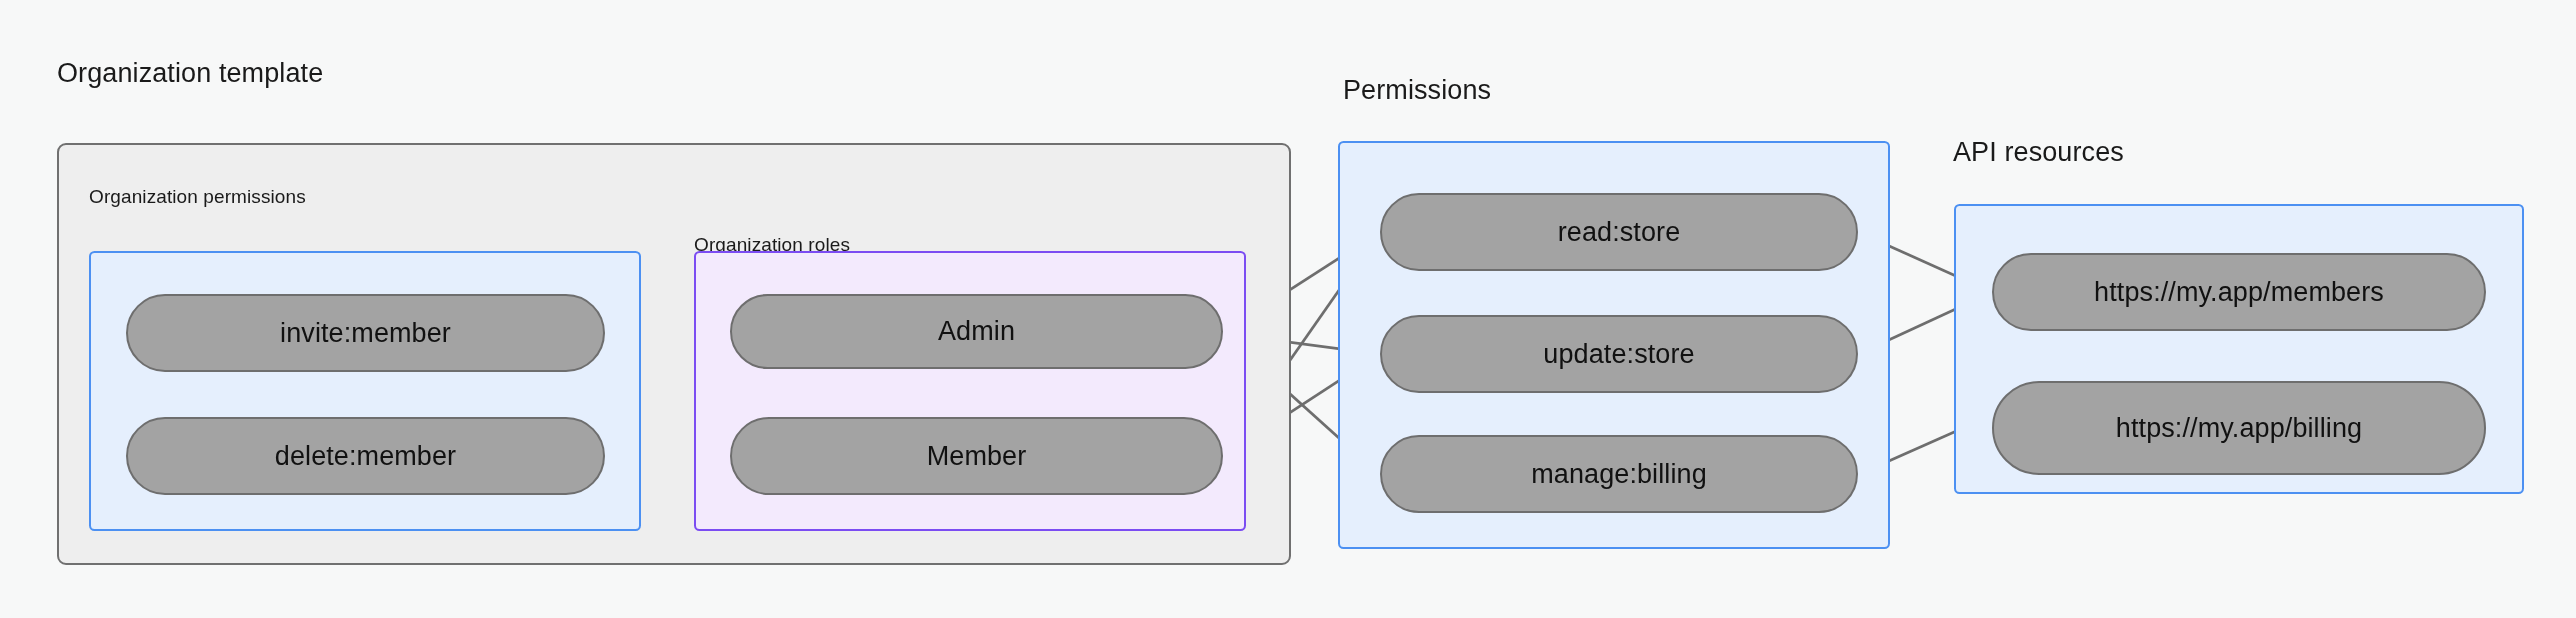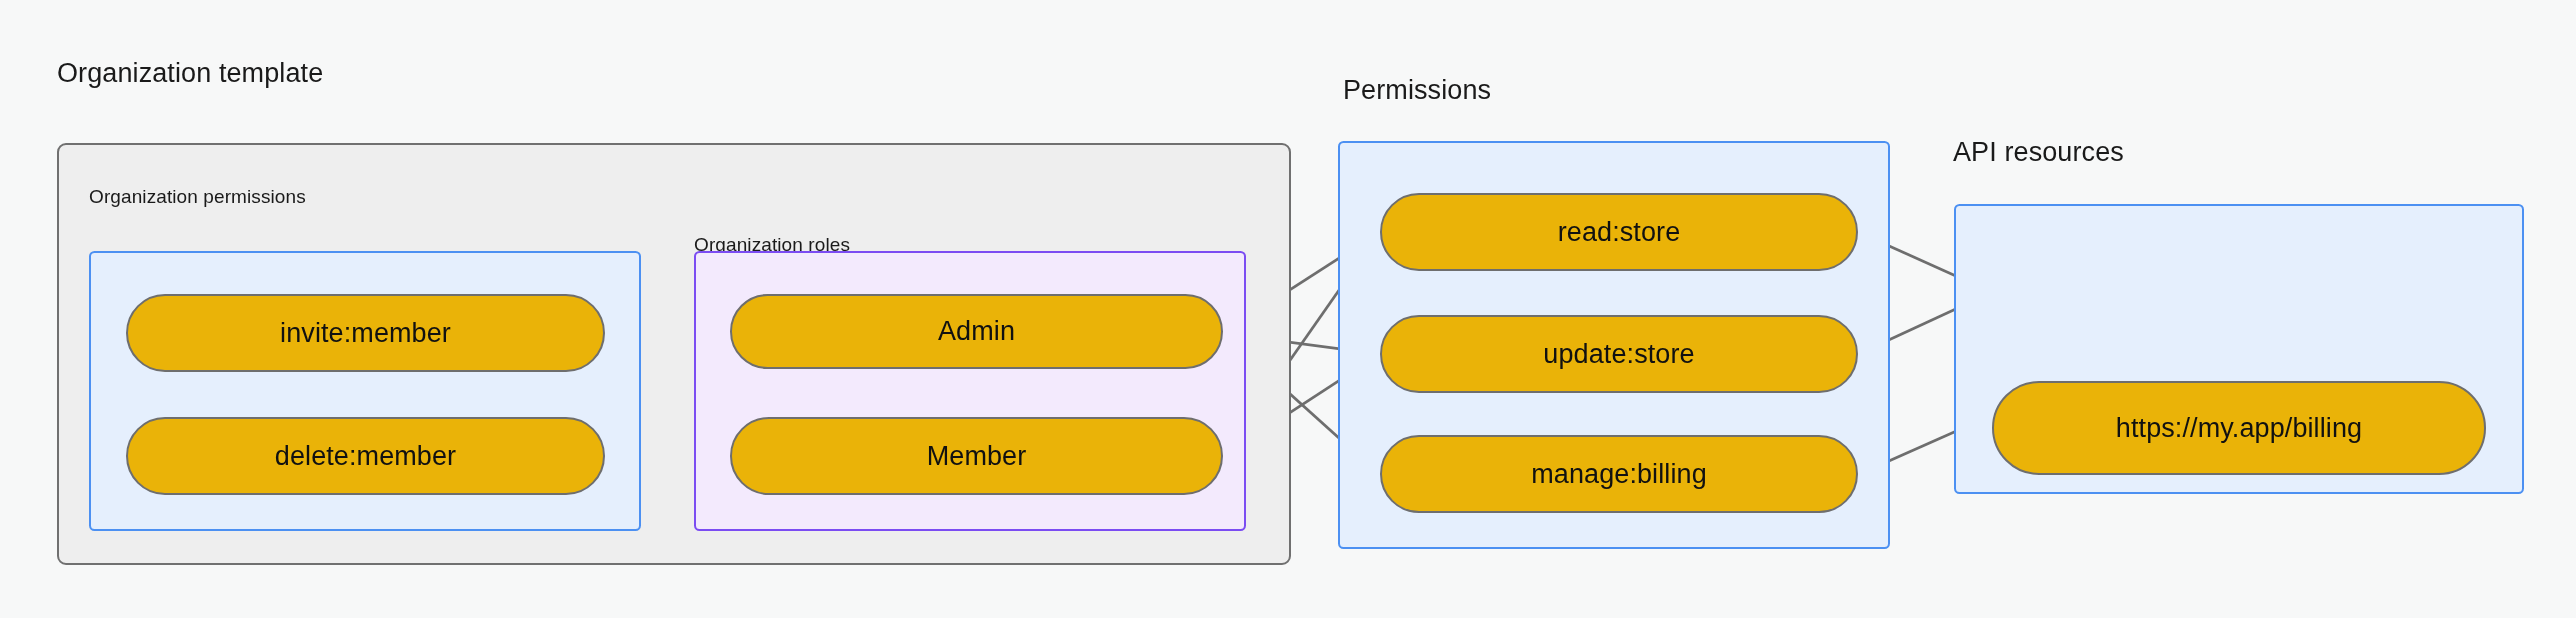--- a/index.html
+++ b/index.html
@@ -37,21 +37,21 @@
   }
   .box-purple{
     background:#f3eafd;
     border:2.7px solid #7b4cf2;
     border-radius:5.5px;
   }
 
   
   .pill{
     position:absolute;box-sizing:border-box;
-    background:#eab308;
+    background:#a3a3a3;
     border:2.7px solid #6e6e6e;
     border-radius:912px;
     display:flex;align-items:center;justify-content:center;
     font-size:27px;
     color:#111111;
     white-space:nowrap;
     letter-spacing:0.1px;
   }
 
   
@@ -135,19 +135,22 @@
   </div>
 
   <div class="pill" style="left:1380px;top:315px;width:478px;height:78px;">
     <span>update:store</span>
   </div>
 
   <div class="caption" style="left:1953px;top:139px;">API resources</div>
 
   <div class="box box-blue" style="left:1954px;top:204px;width:570px;height:290px;"></div>
 
+  <div class="pill" style="left:1992px;top:253px;width:494px;height:78px;">
+    <span>https://my.app/members</span>
+  </div>
 
   <div class="pill" style="left:1992px;top:381px;width:494px;height:94px;">
     <span>https://my.app/billing</span>
   </div>
 
 </div>
 
 
 </body></html>

